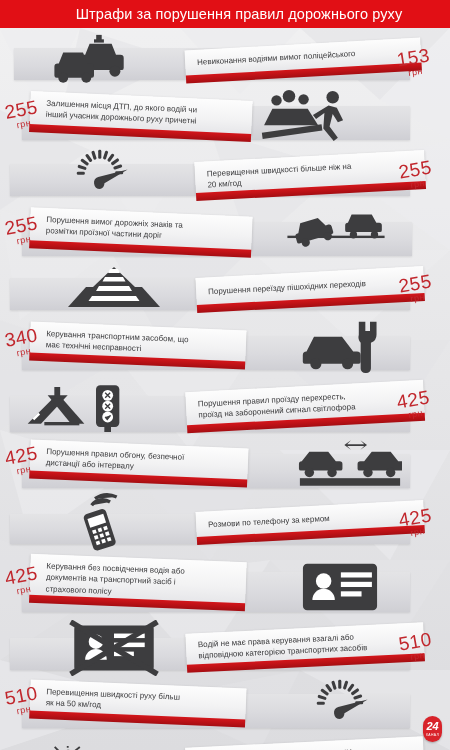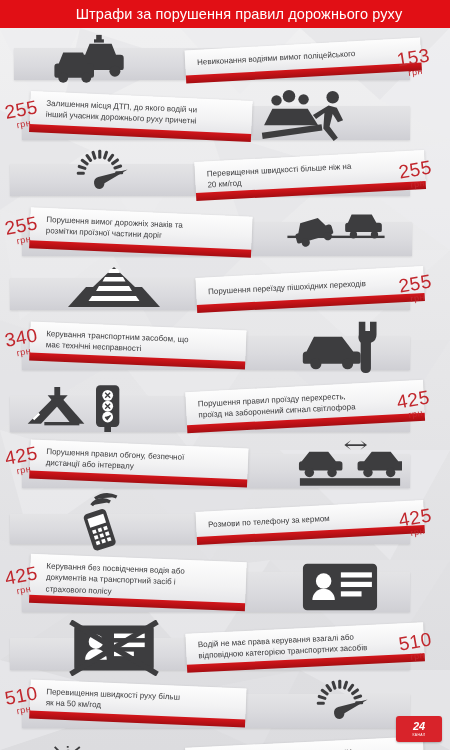--- a/index.html
+++ b/index.html
@@ -64,22 +64,22 @@
     margin-top:1px;
   }
 
   
   .icon { position:absolute; }
   .icon svg { display:block; width:100%; height:100%; }
   .ic { fill:#3d3d3f; }
 
   
   .logo {
-    position:absolute; right:8px; bottom:8px; width:46px; height:26px;
-    background:#d8232a; border-radius:3px; z-index:30;
+    position:absolute; right:8px; bottom:8px; width:19px; height:26px;
+    background:#d8232a; border-radius:12px; z-index:30;
     display:flex; flex-direction:column; align-items:center; justify-content:center;
     box-shadow:0 1px 2px rgba(0,0,0,.25);
   }
   .logo-num {
     color:#fff; font-size:11px; font-weight:700; line-height:1;
     font-style:italic;
   }
   .logo-sub { color:#fff; font-size:3.4px; letter-spacing:.4px; line-height:1; margin-top:1.5px; }
 </style>
 </head>

